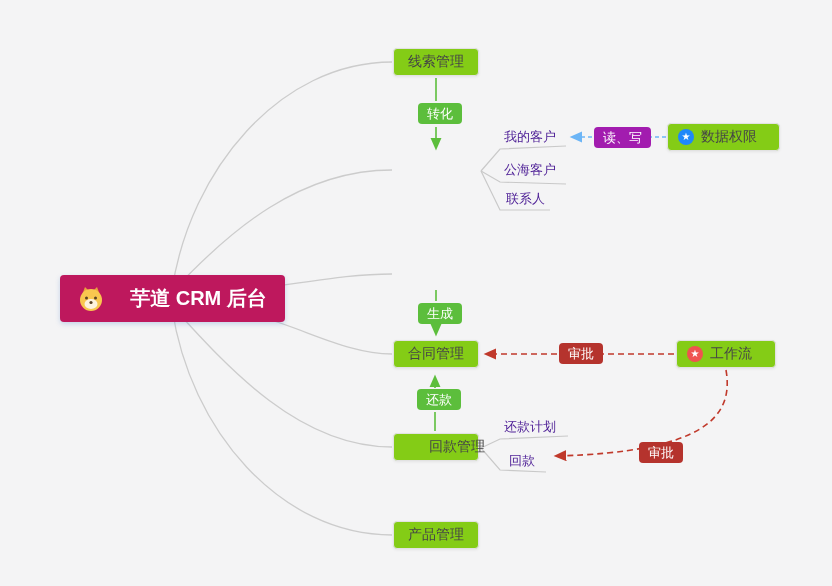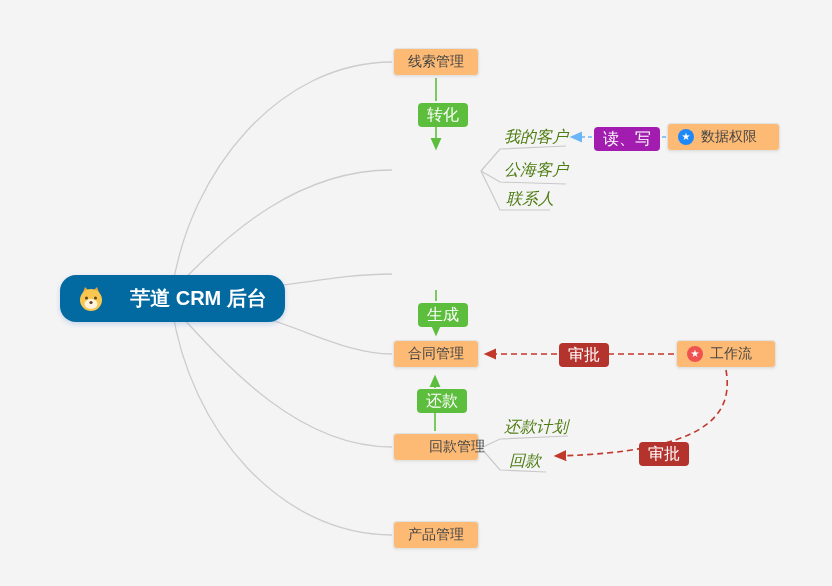--- a/index.html
+++ b/index.html
@@ -9,56 +9,56 @@
     font-family:"Liberation Sans","DejaVu Sans",sans-serif;
     overflow:hidden;
   }
   #canvas{position:relative;width:832px;height:586px;}
   #connector-layer{position:absolute;left:0;top:0;width:832px;height:586px;}
 
   .node{
     position:absolute;
     box-sizing:border-box;
     height:28px;
-    background:#fdba74;
+    background:#84cc16;
     border:1px solid #e2e2e2;
     border-radius:4px;
     box-shadow:0 1px 3px rgba(0,0,0,0.07);
     color:#464646;
     font-size:14px;
     display:flex;align-items:center;justify-content:center;
     white-space:nowrap;
   }
   .node.wide{justify-content:flex-start;padding:0 10px;gap:7px;}
 
   .center-node{
     position:absolute;left:60px;top:275px;
     width:225px;height:47px;
-    background:#0369a1;
-    border-radius:16px;
+    background:#be185d;
+    border-radius:4px;
     color:#ffffff;font-size:20px;font-weight:bold;
     display:flex;align-items:center;justify-content:center;gap:26px;
     box-shadow:0 2px 5px rgba(60,120,200,0.25);
   }
 
   .badge{
     position:absolute;
     box-sizing:border-box;
-    color:#ffffff;font-size:16px;
+    color:#ffffff;font-size:13px;
     padding:4px 9px;border-radius:4px;
     white-space:nowrap;line-height:1;
   }
   .badge.green{background:#5cbe3c;}
   .badge.blue{background:#a21caf;}
   .badge.red{background:#b5332d;text-align:right;}
 
   .sub-label{
     position:absolute;
-    color:#4d7c0f;font-size:16px;
-    white-space:nowrap;line-height:16px;font-style:italic;
+    color:#4c1d95;font-size:13px;
+    white-space:nowrap;line-height:16px;
   }
 
   .icon-circle{
     width:16px;height:16px;border-radius:50%;
     display:flex;align-items:center;justify-content:center;
     color:#ffffff;font-size:10px;line-height:1;
     flex:0 0 auto;
   }
   .icon-circle.blue{background:#1f88f9;}
   .icon-circle.red{background:#ef5350;}

